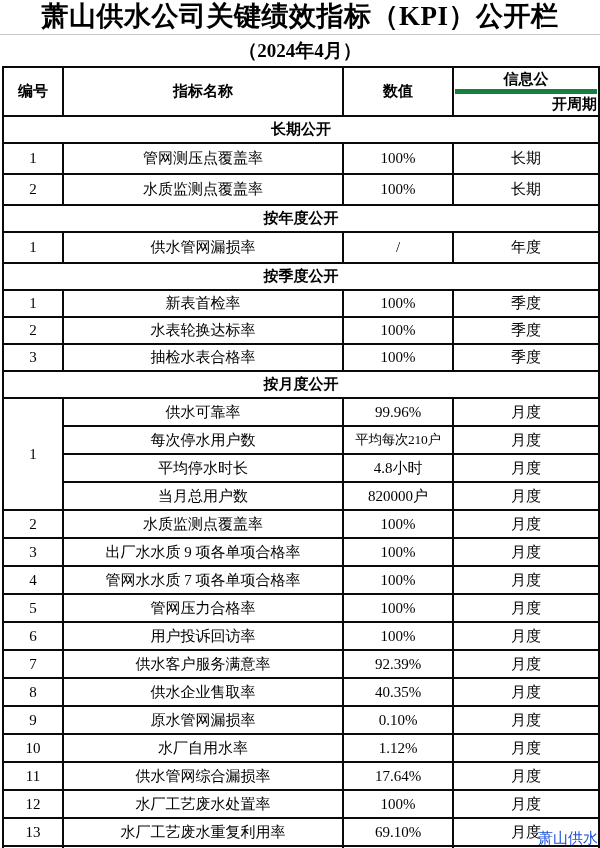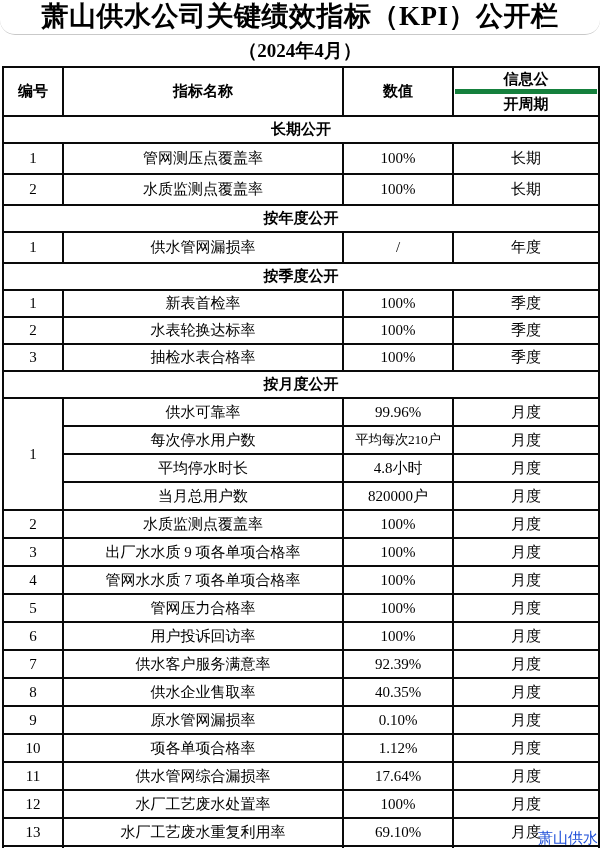--- a/index.html
+++ b/index.html
@@ -10,21 +10,20 @@
     font-family: "Liberation Serif", "DejaVu Serif", serif;
     box-sizing: border-box;
   }
   .title {
     height: 34px; line-height: 33px;
     text-align: center;
     font-size: 27px; font-weight: bold;
     letter-spacing: 0.5px;
     border-bottom: 1px solid #c9c9c9;
     white-space: nowrap;
-    border-radius: 15px;
   }
   .subtitle {
     height: 31px; line-height: 32px;
     text-align: center;
     font-size: 19px; font-weight: bold;
   }
   table.kpi {
     border-collapse: collapse;
     table-layout: fixed;
     width: 596px;
@@ -39,21 +38,21 @@
     overflow: hidden;
     white-space: nowrap;
   }
   tr.head td { font-weight: bold; height: 44px; }
   td.split-cell { padding: 0; }
   .split-top {
     height: 21px; line-height: 22px;
     border-bottom: 5px solid #15803d;
     font-weight: bold;
   }
-  .split-bottom { height: 21px; line-height: 21px; font-weight: bold; }
+  .split-bottom { height: 21px; line-height: 21px; font-weight: bold; text-align: right; }
   tr.banner td { font-weight: bold; height: 25px; font-size: 15px; }
   tr.row-l td { height: 29px; }
   tr.row-q td { height: 25px; }
   tr.row-m td { height: 26px; }
   td.c-val.tight { font-size: 13.5px; letter-spacing: -0.3px; text-align: center; }
   .watermark {
     position: absolute;
     left: 538px; top: 829px;
     font-size: 15px;
     color: #1d4ed8;
@@ -202,21 +201,21 @@
       <td class="c-cyc">月度</td>
     </tr>
     <tr class="row-m">
       <td class="c-no">9</td>
       <td class="c-name">原水管网漏损率</td>
       <td class="c-val">0.10%</td>
       <td class="c-cyc">月度</td>
     </tr>
     <tr class="row-m">
       <td class="c-no">10</td>
-      <td class="c-name">项各单项合格率</td>
+      <td class="c-name">水厂自用水率</td>
       <td class="c-val">1.12%</td>
       <td class="c-cyc">月度</td>
     </tr>
     <tr class="row-m">
       <td class="c-no">11</td>
       <td class="c-name">供水管网综合漏损率</td>
       <td class="c-val">17.64%</td>
       <td class="c-cyc">月度</td>
     </tr>
     <tr class="row-m">

